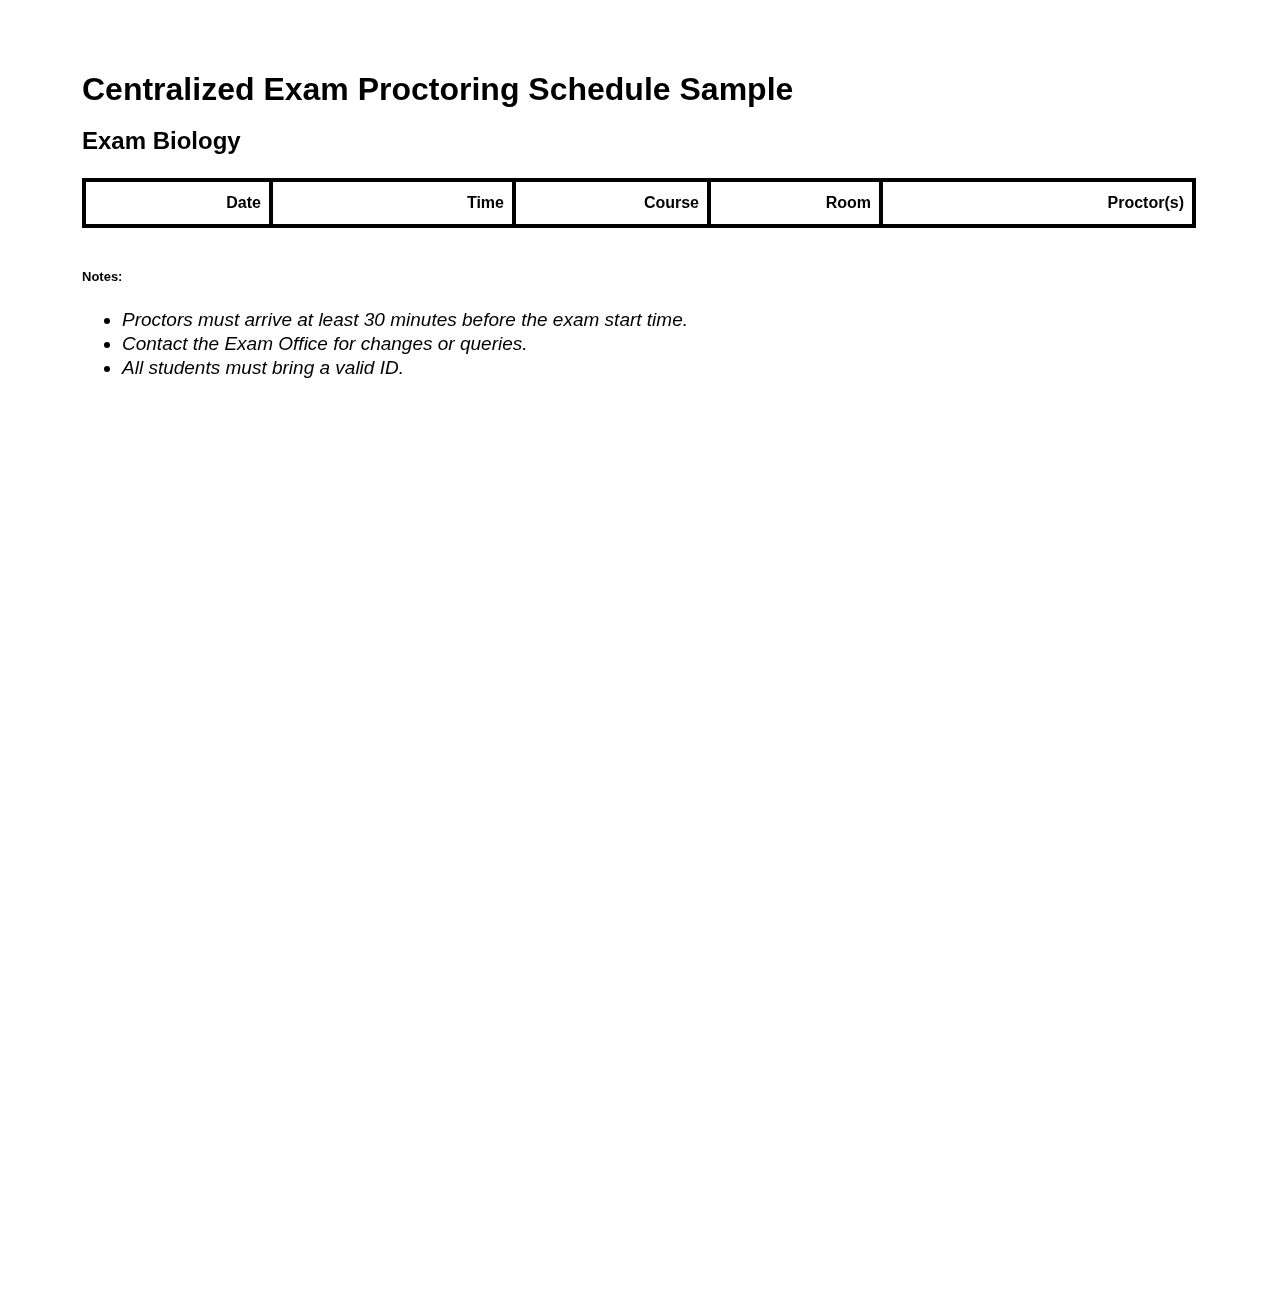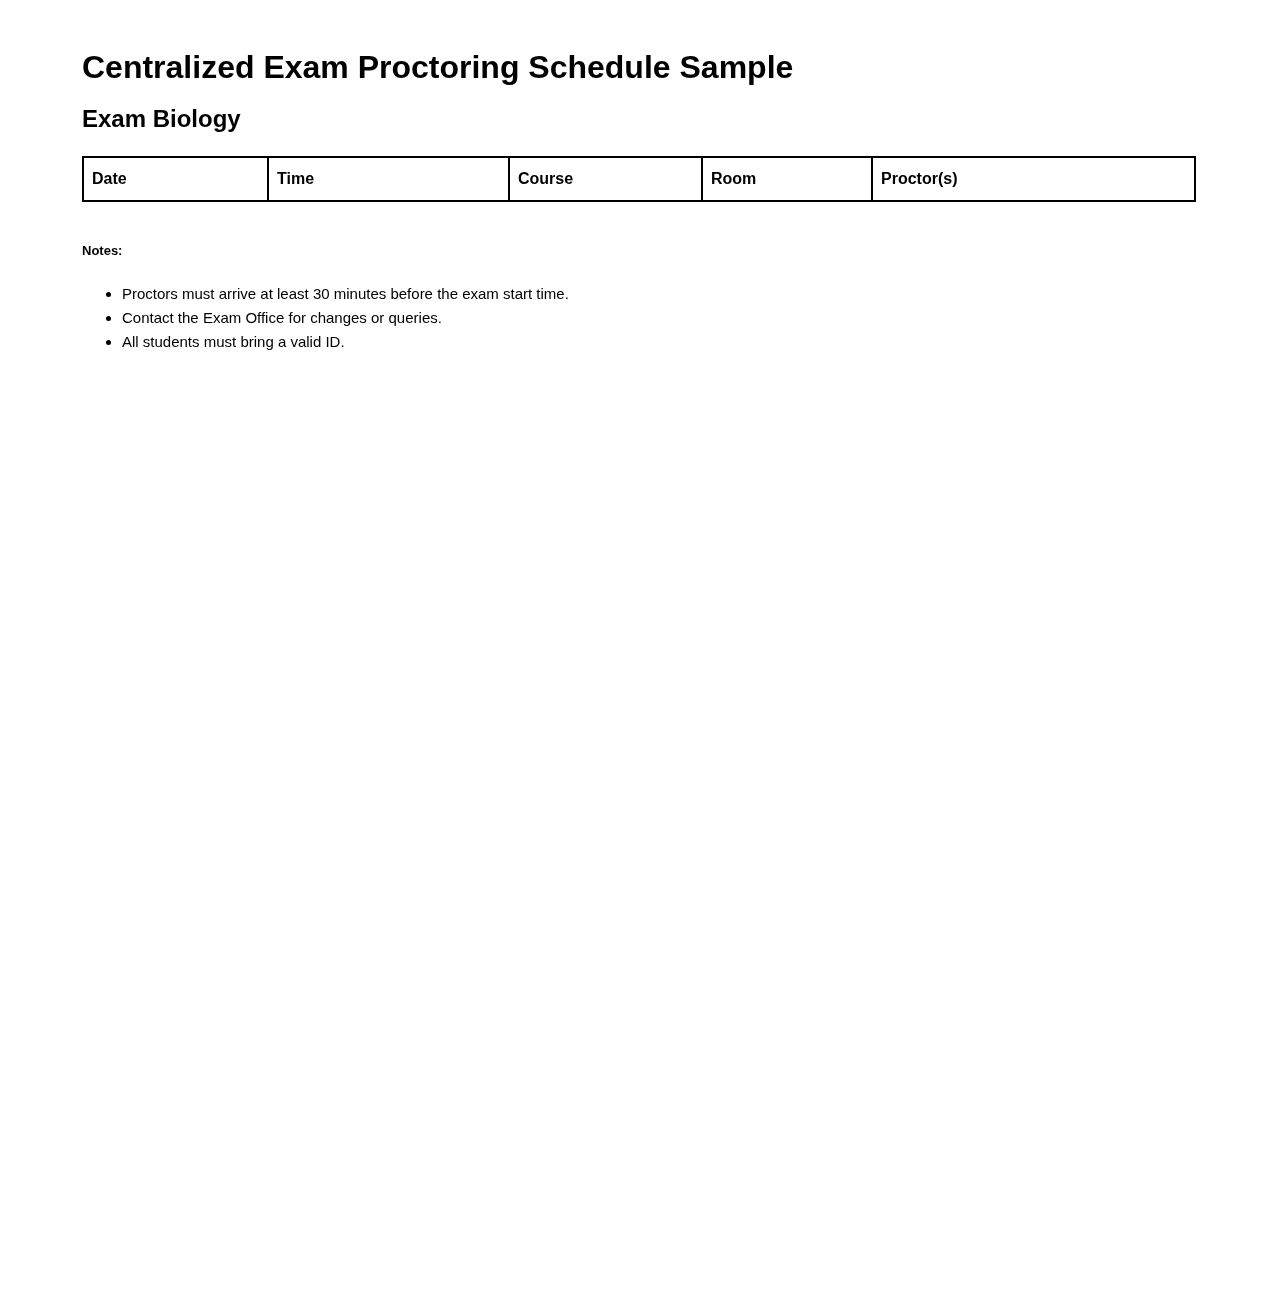--- a/index.html
+++ b/index.html
@@ -8,58 +8,59 @@
       min-height: 1300px;
       font-family: "Liberation Sans", sans-serif;
       color: #000000;
       box-sizing: border-box;
       padding: 0 82px;
     }
     h1 {
       font-size: 32px;
       font-weight: bold;
       margin: 0;
-      padding-top: 48px;
+      padding-top: 70px;
       line-height: 38px;
     }
     h2 {
       font-size: 24px;
       font-weight: bold;
       margin: 0;
       padding-top: 19px;
       line-height: 28px;
     }
     table {
       border-collapse: collapse;
       width: 1114px;
       margin-top: 23px;
       font-size: 16px;
     }
     th, td {
-      border: 2px solid #000000;
-      text-align: left;
+      border: 4px solid #000000;
+      text-align: right;
       padding: 0 8px;
       height: 42px;
       vertical-align: middle;
     }
     th { font-weight: bold; }
     .col-date { width: 167px; }
     .col-time { width: 223px; }
     .col-course { width: 175px; }
     .col-room { width: 152px; }
     .notes-label {
       font-size: 13px;
       font-weight: bold;
       margin: 40px 0 0 0;
       line-height: 18px;
     }
     ul {
       margin: 22px 0 0 0;
       padding-left: 40px;
-      font-size: 15px;
+      font-size: 19px;
+      font-style: italic;
     }
     li { line-height: 24px; }
   </style>
 </head>
 <body>
 
 <h1>Centralized Exam Proctoring Schedule Sample</h1>
 <h2>Exam Biology</h2>
 
 <table>

